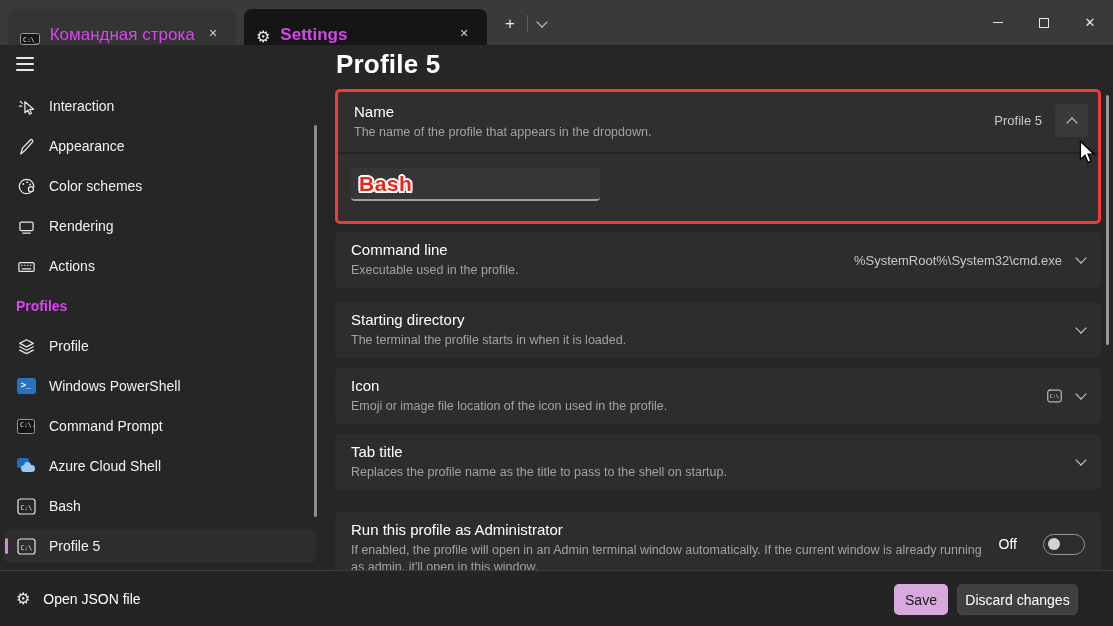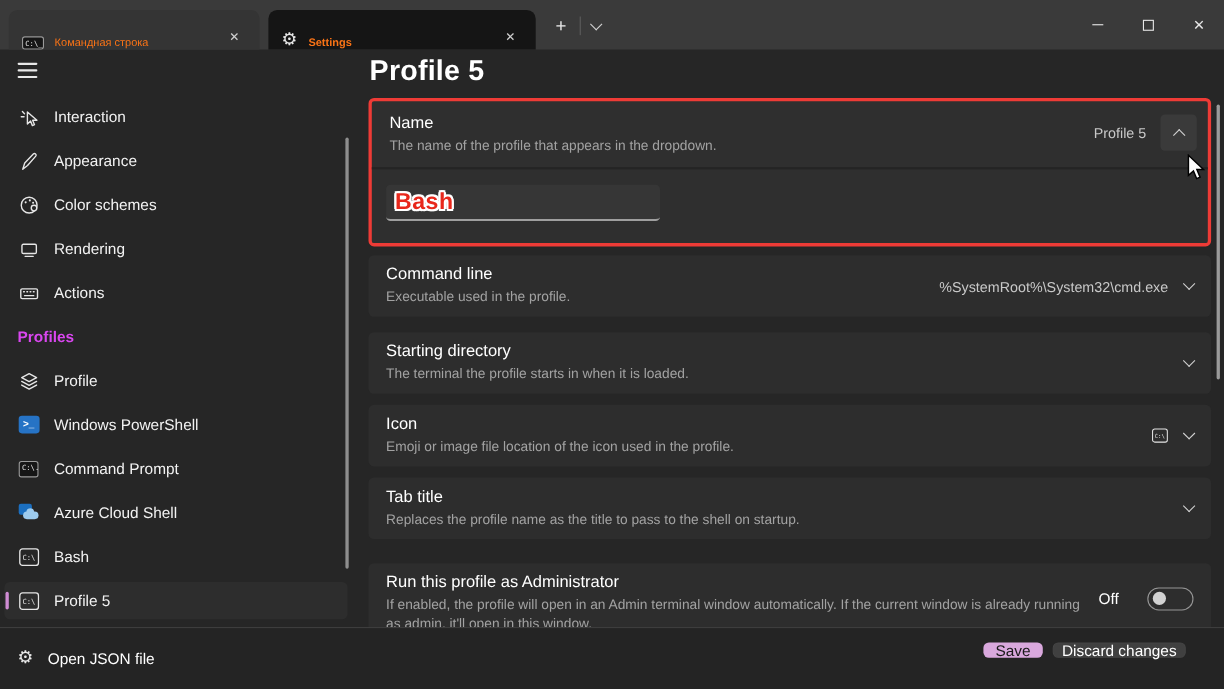--- a/index.html
+++ b/index.html
@@ -7,21 +7,21 @@
   body {
     background:#262626; color:#fff;
     font-family:"Liberation Sans","DejaVu Sans",sans-serif;
     position:relative; font-size:14px;
   }
   
   .titlebar { position:absolute; left:0; top:0; width:1113px; height:45px; background:#3a3a3a; }
   .tab { position:absolute; bottom:0; height:36px; border-radius:8px 8px 0 0; display:flex; align-items:flex-end; padding:0 10px 0 12px; cursor:default; }
   .tab-inactive { left:8px; width:228px; background:#343434; }
   .tab-active { left:244px; width:243px; background:#151515; }
-  .tab .tab-label { font-size:10px; color:#f97316; margin-left:10px; flex:1; white-space:nowrap; overflow:hidden; }
+  .tab .tab-label { font-size:17px; color:#d946ef; margin-left:10px; flex:1; white-space:nowrap; overflow:hidden; }
   .tab-active .tab-label { font-weight:bold; }
   .tab-close { width:26px; height:24px; display:flex; align-items:center; justify-content:center; font-size:11px; color:#cfcfcf; border-radius:4px; }
   .tbar-btn { position:absolute; top:12px; width:26px; height:24px; display:flex; align-items:center; justify-content:center; color:#e8e8e8; border-radius:4px; }
   .tbar-sep { position:absolute; left:527px; top:15px; width:1px; height:17px; background:#5d5d5d; }
   .win-btn { position:absolute; top:0; width:46px; height:45px; display:flex; align-items:center; justify-content:center; color:#e8e8e8; }
   .min-glyph { width:10px; height:1px; background:#e8e8e8; }
   .max-glyph { width:10px; height:10px; border:1px solid #e8e8e8; }
   .close-glyph { font-size:13px; }
   
   .sidebar { position:absolute; left:0; top:45px; width:330px; height:525px; }
@@ -32,21 +32,21 @@
   .nav-item .lbl { margin-left:13px; font-size:14px; color:#f2f2f2; white-space:nowrap; }
   .nav-header { height:40px; display:flex; align-items:center; padding-left:16px; font-weight:bold; font-size:14px; color:#d946ef; }
   .nav-selected { height:34px; margin:3px 14px 3px 4px; background:#2d2d2d; border-radius:5px; position:relative; padding-left:12px; }
   .accent-pill { position:absolute; left:1px; top:9px; width:3px; height:16px; border-radius:2px; }
   .side-scroll { position:absolute; left:314px; top:80px; width:2.5px; height:392px; background:#8e8e8e; border-radius:2px; }
   
   .footer { position:absolute; left:0; top:570px; width:1113px; height:56px; background:#242424; border-top:1px solid #3d3d3d; }
   .openjson { position:absolute; left:16px; top:0; height:56px; display:flex; align-items:center; cursor:default; }
   .openjson .lbl { margin-left:13px; font-size:14px; }
   .gear-glyph { font-size:16px; color:#e8e8e8; line-height:1; }
-  .btn { position:absolute; top:13px; height:14px; border-radius:5px; display:flex; align-items:center; justify-content:center; font-size:14px; cursor:default; }
+  .btn { position:absolute; top:13px; height:31px; border-radius:5px; display:flex; align-items:center; justify-content:center; font-size:14px; cursor:default; }
   .btn-save { left:894px; width:54px; background:#d9a8dd; color:#191919; }
   .btn-discard { left:957px; width:121px; background:#404040; border:1px solid #454545; color:#fff; }
   
   .main { position:absolute; left:330px; top:45px; width:783px; height:525px; overflow:hidden; }
   .page-title { position:absolute; left:6px; top:4px; font-size:26px; font-weight:bold; letter-spacing:0.2px; }
   .card { position:absolute; left:5px; width:766px; background:#2d2d2d; border-radius:5px; }
   .card-pad { padding:9px 16px; }
   .row-label { font-size:15px; color:#ffffff; }
   .row-desc { font-size:12.5px; color:#a2a2a2; margin-top:5px; }
   .row-right { position:absolute; right:16px; top:0; height:56px; display:flex; align-items:center; gap:15px; }

